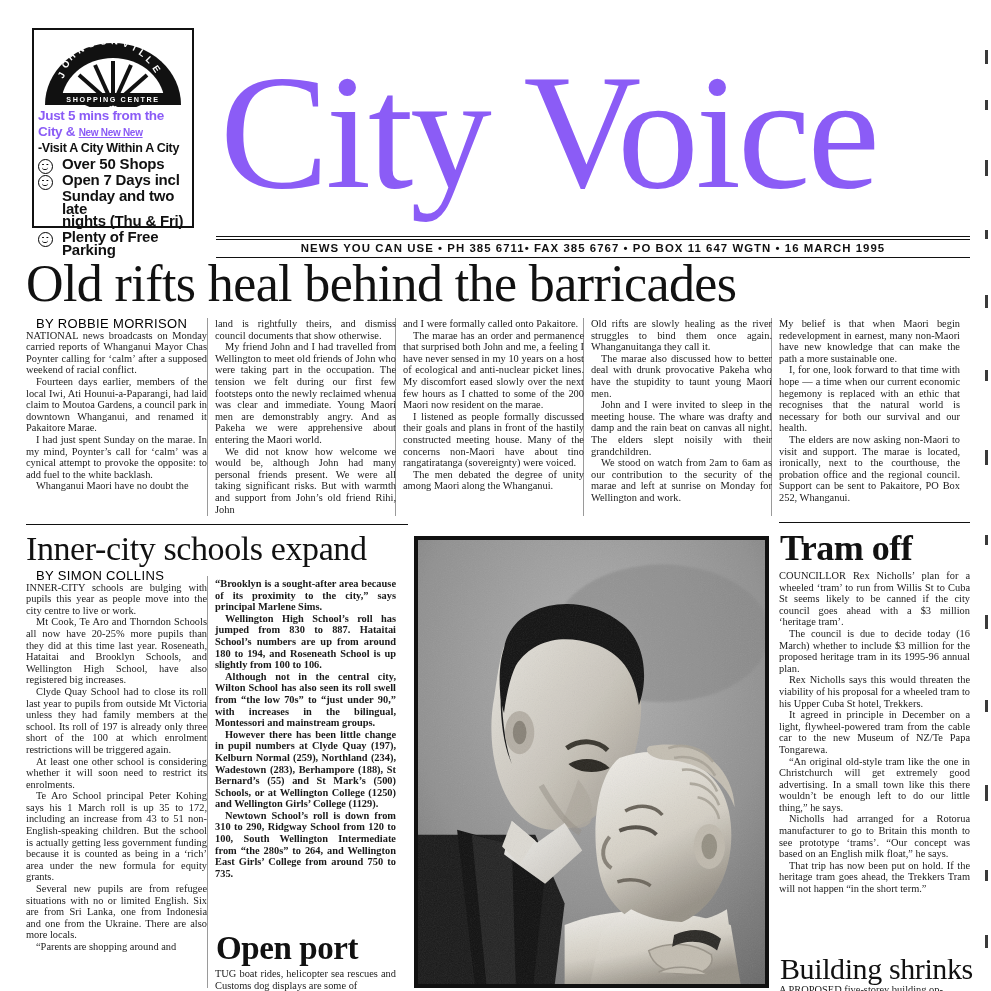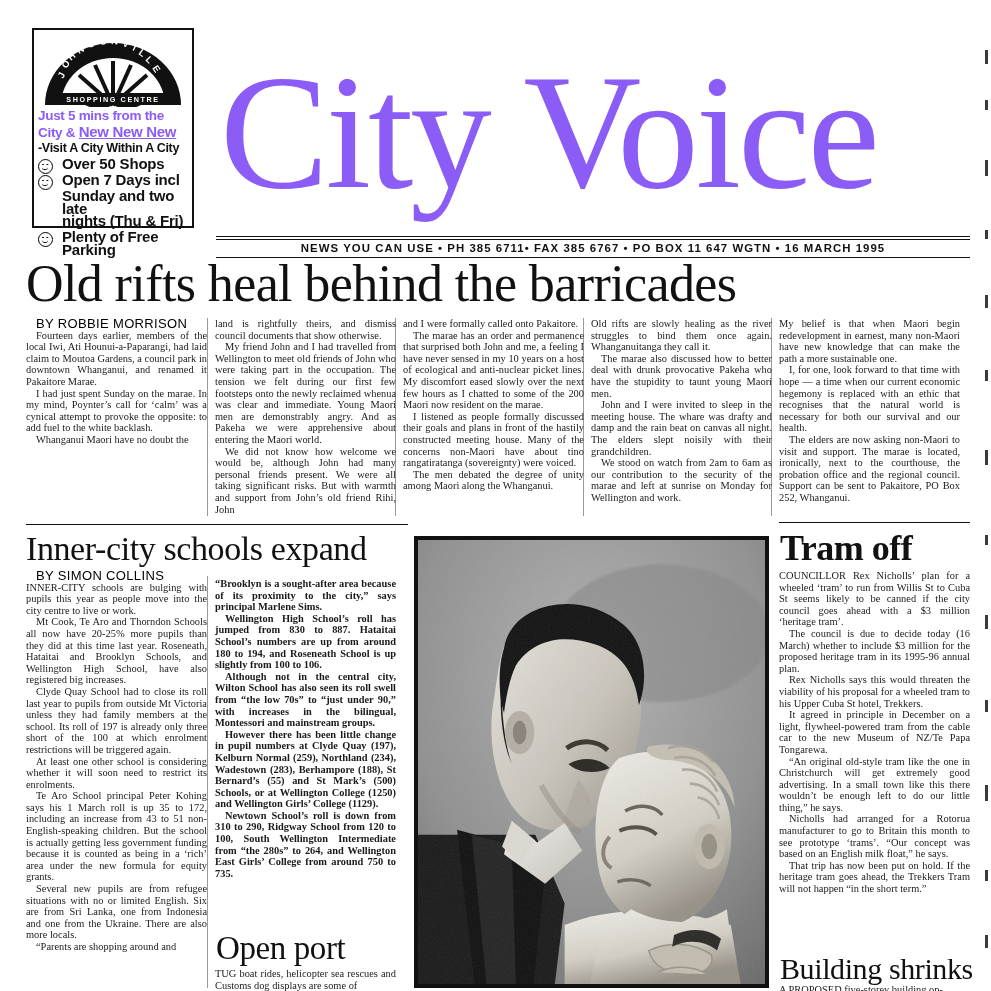--- a/index.html
+++ b/index.html
@@ -29,21 +29,21 @@
     font-family:"Liberation Sans", sans-serif;
   }
   .logo-arch{
     width:148px;height:72px;margin:1px auto 0 auto;position:relative;
   }
   .ad-line1{
     font-size:13.5px;font-weight:bold;line-height:14px;color:#8b5cf6;
     margin-top:2px;letter-spacing:-0.3px;
   }
   .ad-newnew{
-    text-decoration:underline;font-weight:bold;font-size:15px;
+    text-decoration:underline;font-weight:bold;font-size:10px;
   }
   .ad-line2{
     font-size:12.5px;font-weight:bold;line-height:14px;margin-top:1px;
     letter-spacing:-0.3px;
   }
   .ad-bullets{margin-top:3px;}
   .ad-row{display:flex;align-items:flex-start;line-height:12.5px;}
   .smiley{
     width:13px;height:13px;border-radius:50%;border:1.6px solid #000;
     position:relative;flex:0 0 auto;margin-right:9px;margin-top:1px;
@@ -118,21 +118,21 @@
     margin:0 0 2px 0;text-indent:0;color:#000;
   }
   .vrule{position:absolute;width:1px;background:#9a9a9a;}
 
   
   .sec-head{
     position:absolute;font-weight:normal;color:#111;white-space:nowrap;
   }
   .h-schools{left:26px;top:530px;font-size:34px;line-height:38px;letter-spacing:-0.4px;}
   .h-tramoff{left:780px;top:528px;font-size:36px;line-height:40px;font-weight:bold;letter-spacing:-0.5px;}
-  .h-openport{left:216px;top:930px;font-size:33px;line-height:37px;font-weight:normal;letter-spacing:-0.4px;}
+  .h-openport{left:216px;top:930px;font-size:33px;line-height:37px;font-weight:bold;letter-spacing:-0.4px;}
   .h-building{left:780px;top:952px;font-size:30px;line-height:34px;letter-spacing:-0.4px;}
 
   
   .photo{
     position:absolute;left:414px;top:536px;width:355px;height:452px;
     border:4px solid #111;box-sizing:border-box;overflow:hidden;
     background:#8e8e8e;
   }
   .photo svg{display:block;width:100%;height:100%;}
 
@@ -225,20 +225,21 @@
 
   <div class="lead-head">Old rifts heal behind the barricades</div>
 
   <div class="vrule" style="left:207px;top:318px;height:198px;"></div>
   <div class="vrule" style="left:395px;top:318px;height:198px;"></div>
   <div class="vrule" style="left:583px;top:318px;height:198px;"></div>
   <div class="vrule" style="left:771px;top:318px;height:198px;"></div>
 
   <div class="col" style="left:26px;top:318px;">
     <p class="byline">BY ROBBIE MORRISON</p>
+    <p class="first">NATIONAL news broadcasts on Monday carried reports of Whanganui Mayor Chas Poynter calling for ‘calm’ after a supposed weekend of racial conflict.</p>
     <p>Fourteen days earlier, members of the local Iwi, Ati Hounui-a-Paparangi, had laid claim to Moutoa Gardens, a council park in downtown Whanganui, and renamed it Pakaitore Marae.</p>
     <p>I had just spent Sunday on the marae. In my mind, Poynter’s call for ‘calm’ was a cynical attempt to provoke  the opposite: to add fuel to the white backlash.</p>
     <p>Whanganui Maori have no doubt the</p>
   </div>
 
   <div class="col" style="left:215px;top:318px;">
     <p class="first">land is rightfully theirs, and dismiss council documents that show otherwise.</p>
     <p>My friend John and I had travelled from Wellington to meet old friends of John who were taking part in the occupation. The tension we felt during our first few footsteps onto the newly reclaimed whenua was clear and immediate. Young Maori men are demonstrably angry. And as Pakeha we were apprehensive about entering the Maori world.</p>
     <p>We did not know how welcome we would be, although John had many personal friends present. We were all taking significant risks. But with warmth and support from John’s old friend Rihi, John</p>
   </div>

